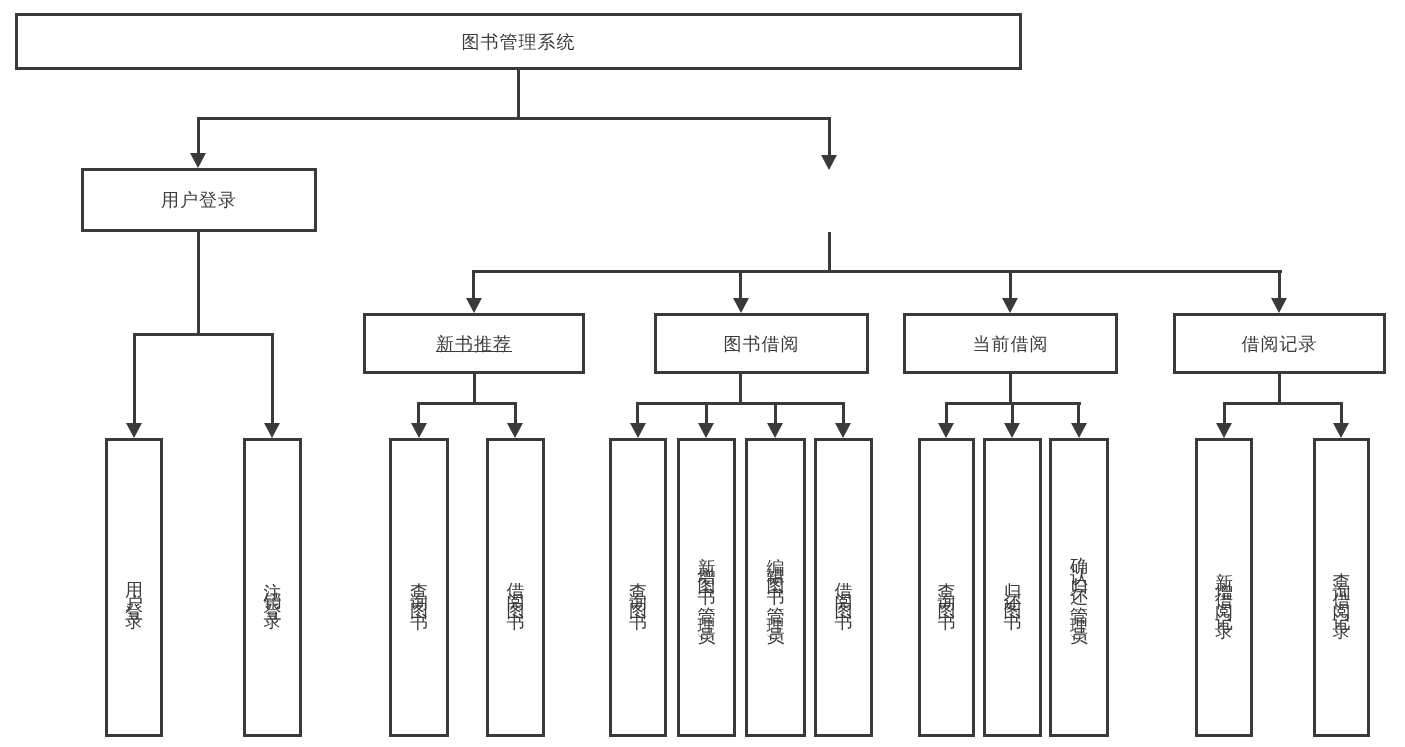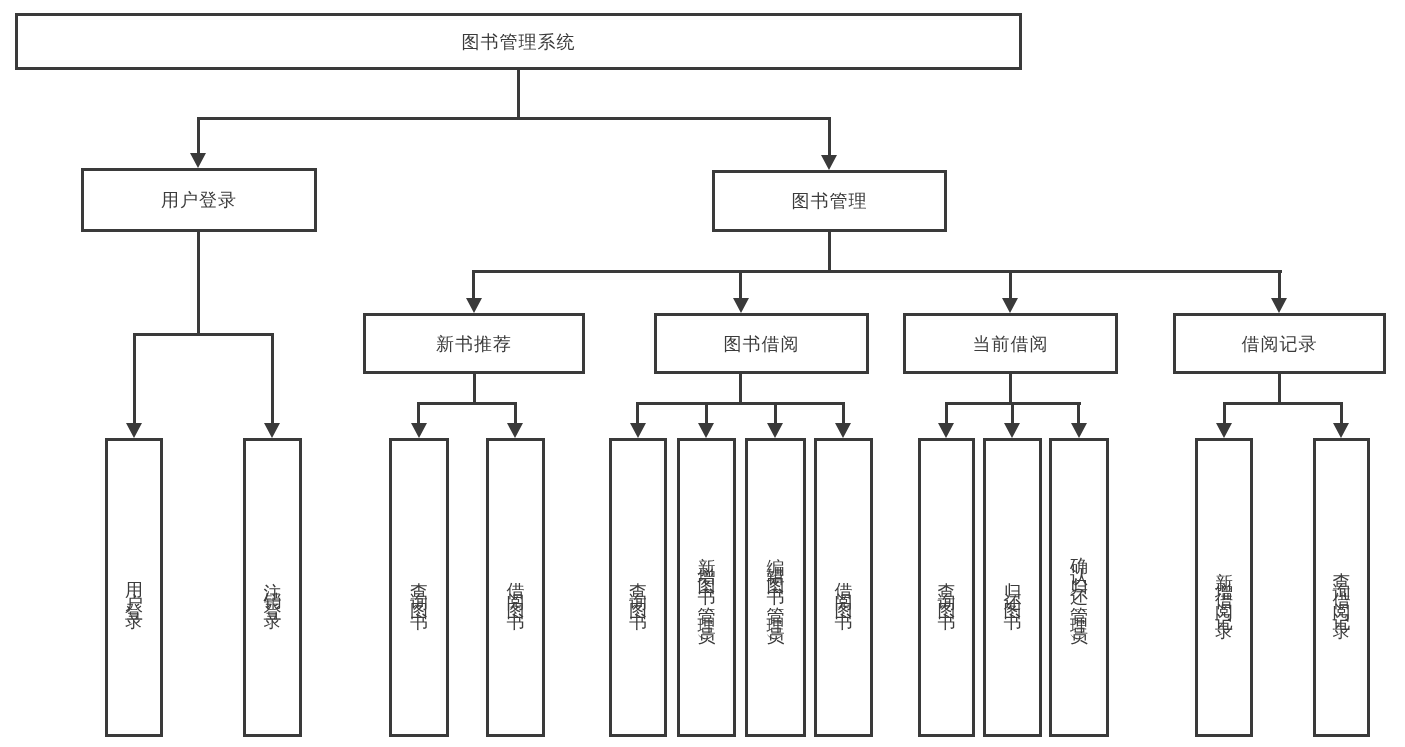--- a/index.html
+++ b/index.html
@@ -53,23 +53,20 @@
     <div class="hline" style="left:197px;top:117px;width:634px;height:3px;"></div>
     <div class="vline" style="left:197px;top:119px;width:3px;height:36px;"></div>
     <div class="arrow" style="left:190px;top:153px;"></div>
     <div class="vline" style="left:828px;top:119px;width:3px;height:38px;"></div>
     <div class="arrow" style="left:821px;top:155px;"></div>
   </div>
 
   <div class="box-h" style="left:81px;top:168px;width:236px;height:64px;">
     <span>用户登录</span>
   </div>
-  <div class="box-h" style="left:712px;top:170px;width:235px;height:62px;">
-    <span>图书管理</span>
-  </div>
 
   <div>
     <div class="vline" style="left:197px;top:232px;width:3px;height:104px;"></div>
     <div class="hline" style="left:133px;top:333px;width:141px;height:3px;"></div>
     <div class="vline" style="left:133px;top:335px;width:3px;height:88px;"></div>
     <div class="arrow" style="left:126px;top:423px;"></div>
     <div class="vline" style="left:271px;top:335px;width:3px;height:88px;"></div>
     <div class="arrow" style="left:264px;top:423px;"></div>
   </div>
 
@@ -79,21 +76,21 @@
     <div class="vline" style="left:472px;top:272px;width:3px;height:26px;"></div>
     <div class="arrow" style="left:466px;top:298px;"></div>
     <div class="vline" style="left:739px;top:272px;width:3px;height:26px;"></div>
     <div class="arrow" style="left:733px;top:298px;"></div>
     <div class="vline" style="left:1009px;top:272px;width:3px;height:26px;"></div>
     <div class="arrow" style="left:1002px;top:298px;"></div>
     <div class="vline" style="left:1278px;top:272px;width:3px;height:26px;"></div>
     <div class="arrow" style="left:1271px;top:298px;"></div>
   </div>
 
-  <div class="box-h" style="left:363px;top:313px;width:222px;height:61px;">
+  <div class="box-h" style="left:363px;top:313px;width:222px;height:61px;text-decoration:underline;">
     <span>新书推荐</span>
   </div>
   <div class="box-h" style="left:654px;top:313px;width:215px;height:61px;">
     <span>图书借阅</span>
   </div>
   <div class="box-h" style="left:1173px;top:313px;width:213px;height:61px;">
     <span>借阅记录</span>
   </div>
   <div class="box-h" style="left:903px;top:313px;width:215px;height:61px;">
     <span>当前借阅</span>

